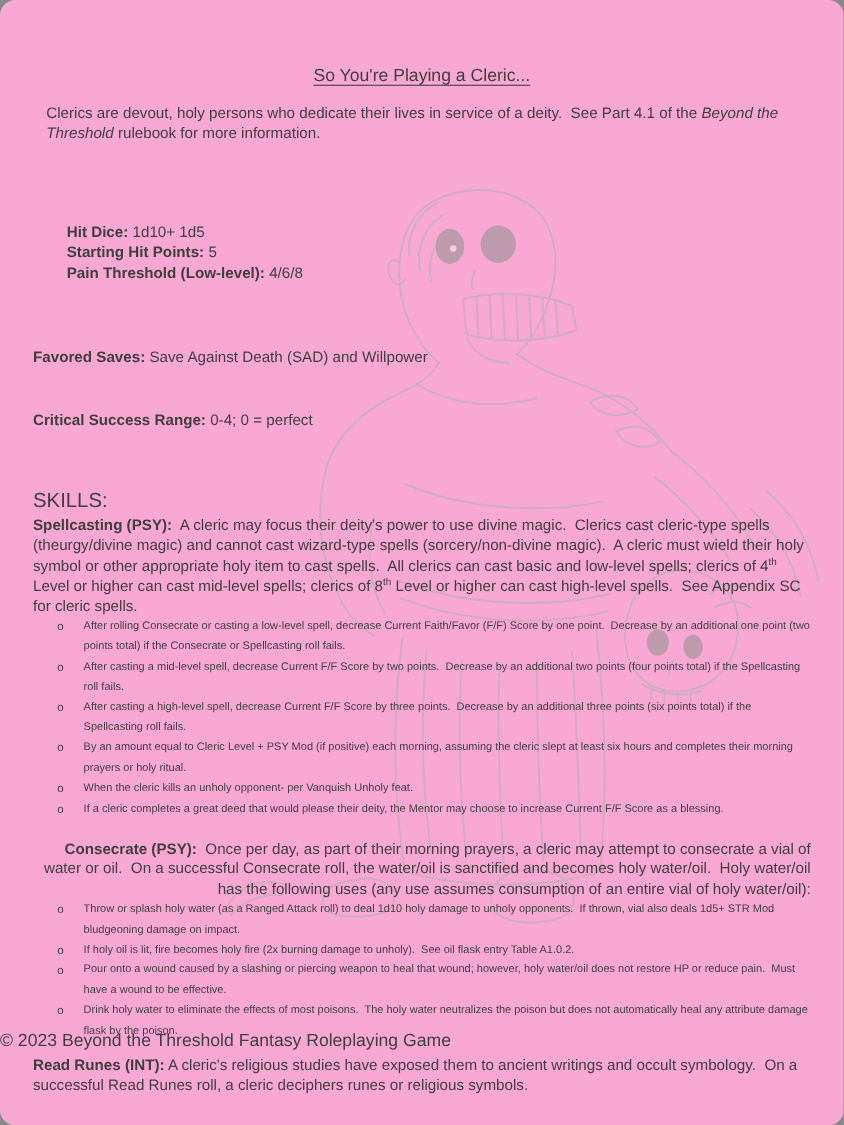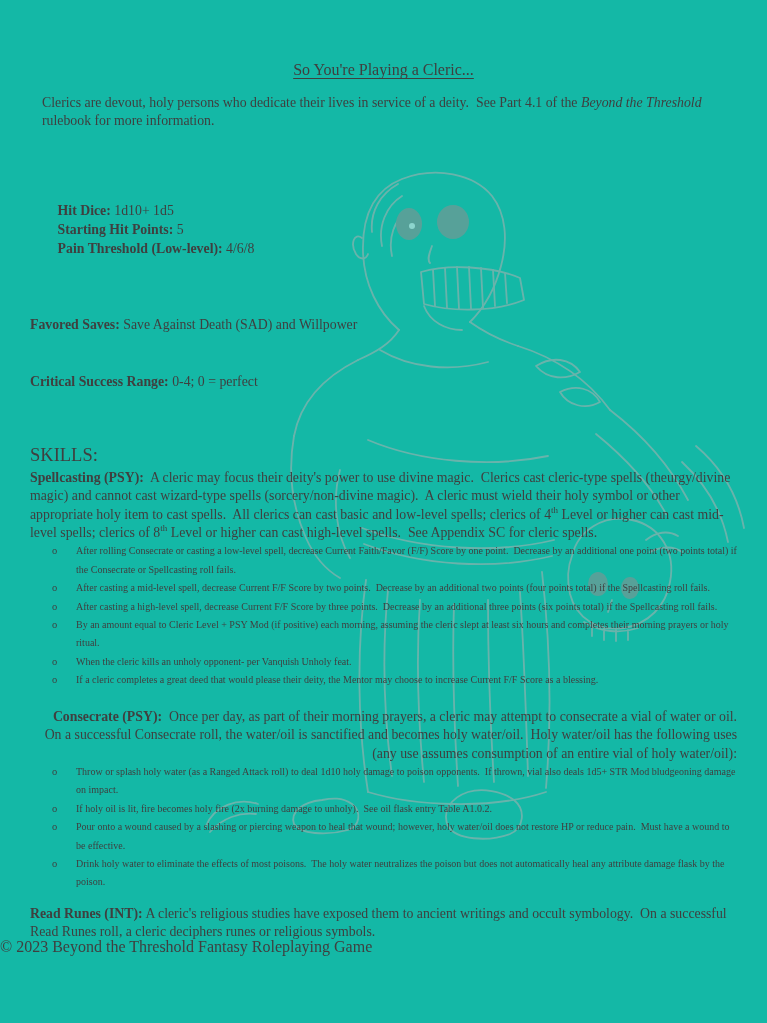--- a/index.html
+++ b/index.html
@@ -1,23 +1,24 @@
 <!DOCTYPE html>
 <html><head>
 <meta charset="utf-8">
 <style>
   html,body{margin:0;padding:0;background:#888;}
   .page{
     position:relative;
     width:767px;height:1023px;
     margin:0 auto;
-    background:#14b8a6;
-    font-family:Liberation Serif, serif;
+    background:#f9a8d4;
+    font-family:Liberation Sans, sans-serif;
     color:#3f3f3f;
     overflow:hidden;
+    border-radius:14px;
   }
   .sketch{position:absolute;left:0;top:0;width:767px;height:1023px;z-index:0;pointer-events:none;}
   .content{position:relative;z-index:1;padding:60px 30px 0 30px;}
   .doc-title{
     text-align:center;
     font-size:16px;line-height:20px;
     text-decoration:underline;
     text-underline-offset:3px;
     margin:0 0 14px 0;
   }
@@ -133,21 +134,21 @@
     </div>
     <div class="bullet">
       <span class="bm">o</span>
       <span class="bt">If a cleric completes a great deed that would please their deity, the Mentor may choose to increase Current F/F Score as a blessing.</span>
     </div>
 
     <p class="p gap-med"><span class="b">Consecrate (PSY):</span><span>  Once per day, as part of their morning prayers, a cleric may attempt to consecrate a vial of water or oil.  On a successful Consecrate roll, the water/oil is sanctified and becomes holy water/oil.  Holy water/oil has the following uses (any use assumes consumption of an entire vial of holy water/oil):</span></p>
 
     <div class="bullet">
       <span class="bm">o</span>
-      <span class="bt">Throw or splash holy water (as a Ranged Attack roll) to deal 1d10 holy damage to poison opponents.  If thrown, vial also deals 1d5+ STR Mod bludgeoning damage on impact.</span>
+      <span class="bt">Throw or splash holy water (as a Ranged Attack roll) to deal 1d10 holy damage to unholy opponents.  If thrown, vial also deals 1d5+ STR Mod bludgeoning damage on impact.</span>
     </div>
     <div class="bullet">
       <span class="bm">o</span>
       <span class="bt">If holy oil is lit, fire becomes holy fire (2x burning damage to unholy).  See oil flask entry Table A1.0.2.</span>
     </div>
     <div class="bullet">
       <span class="bm">o</span>
       <span class="bt">Pour onto a wound caused by a slashing or piercing weapon to heal that wound; however, holy water/oil does not restore HP or reduce pain.  Must have a wound to be effective.</span>
     </div>
     <div class="bullet">

